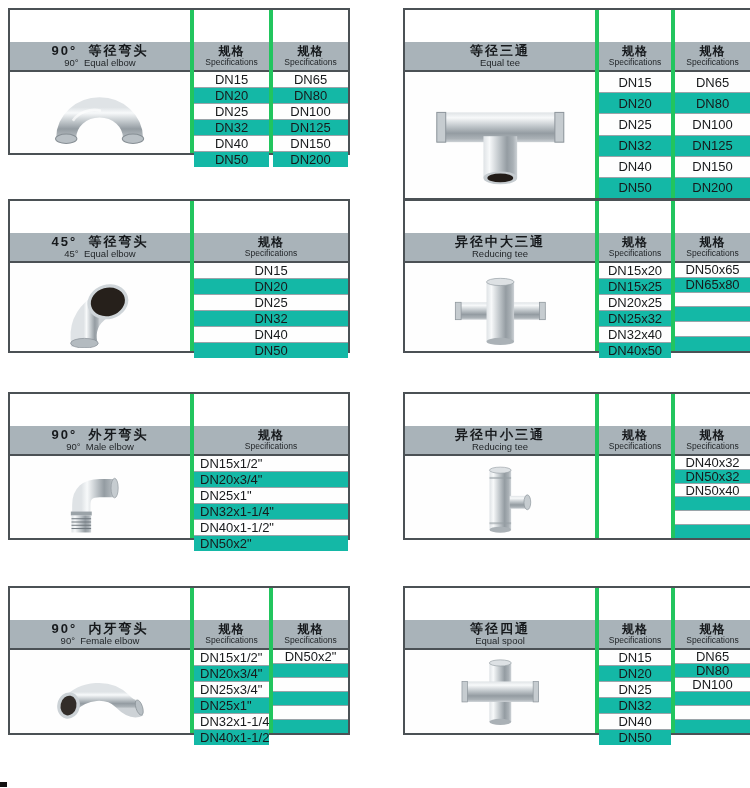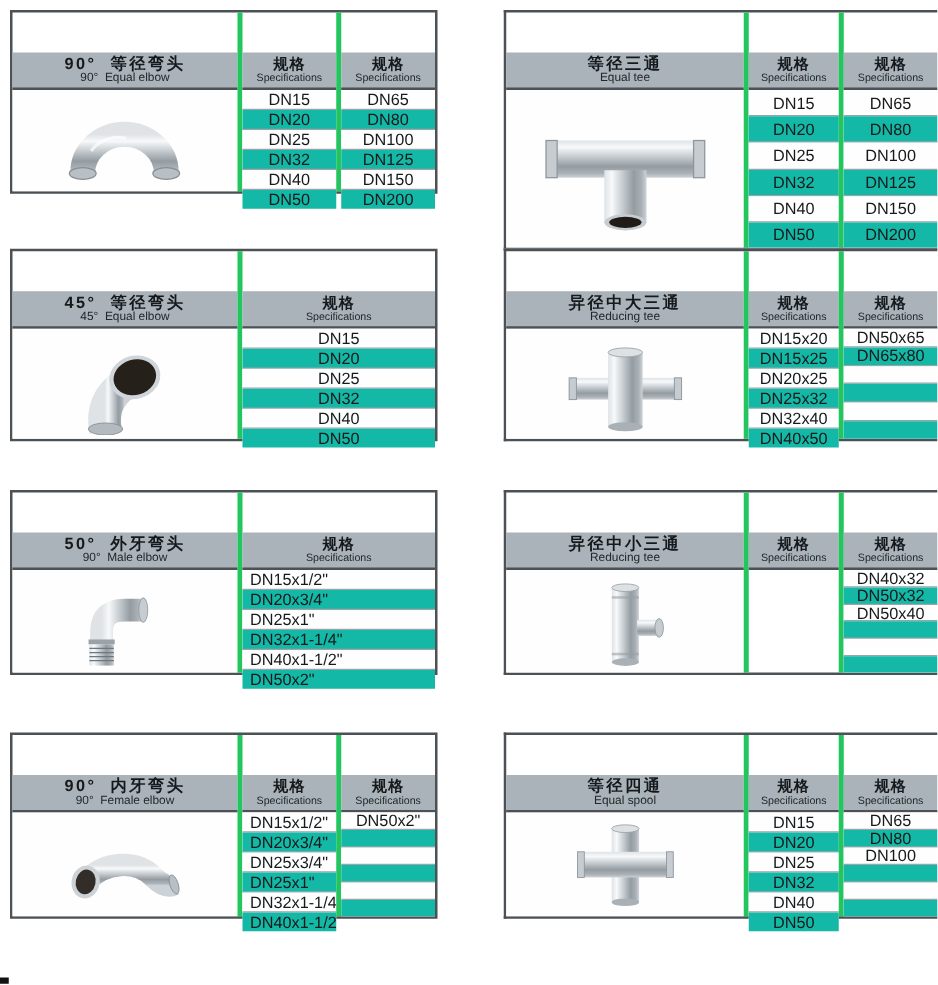--- a/index.html
+++ b/index.html
@@ -241,21 +241,21 @@
         <div class="cell alt"></div>
         <div class="cell"></div>
         <div class="cell alt"></div>
       </div>
   </div>
 </div>
 
 <div class="ptable leftside" style="top:392px;height:148px">
   <div class="pcol product-col-l">
     <div class="title">
-      <div class="zh">50°  外牙弯头</div>
+      <div class="zh">90°  外牙弯头</div>
       <div class="en">90°  Male elbow</div>
     </div>
     <div class="photo">
       <svg viewBox="0 0 180 118">
         <path d="M62 96 L62 72 Q62 46 90 46 L112 46" fill="none" stroke="url(#gH)" stroke-width="28"></path>
         <rect x="46" y="82" width="32" height="6" fill="#9ba3a8"></rect>
         <rect x="47" y="88" width="30" height="26" fill="url(#gH)"></rect>
         <path d="M47 93 h30 M47 98 h30 M47 103 h30 M47 108 h30" stroke="#6f777d" stroke-width="1.5"></path>
         <ellipse cx="113" cy="46" rx="5.5" ry="15" fill="#c6ccd0" stroke="#8d959b" stroke-width="1"></ellipse>
       </svg>

